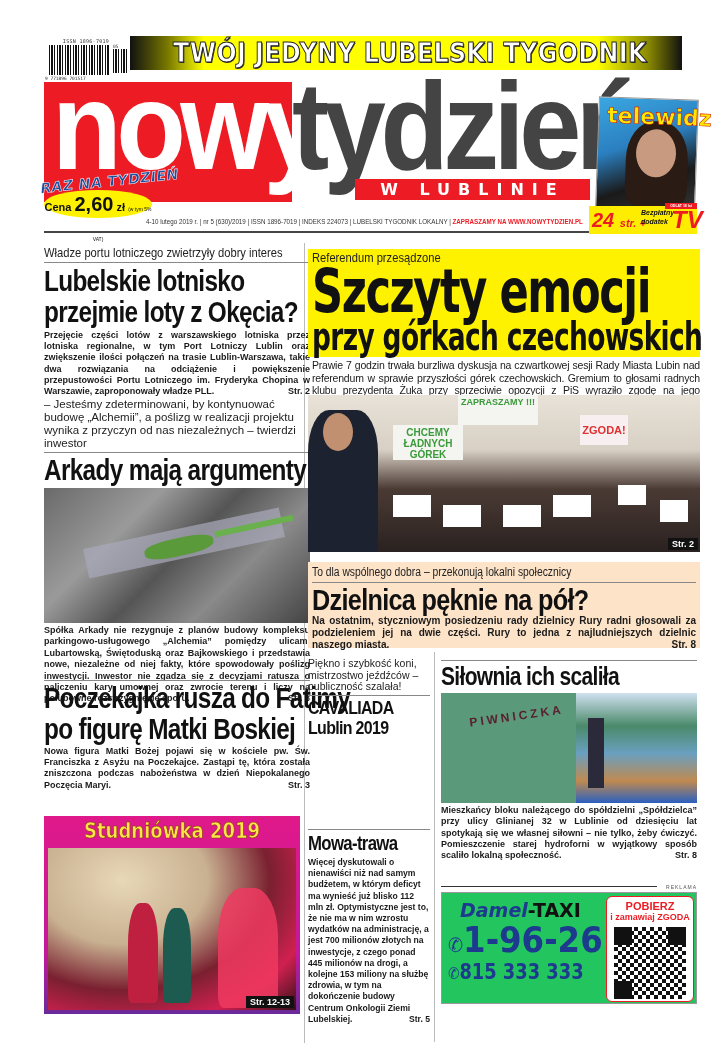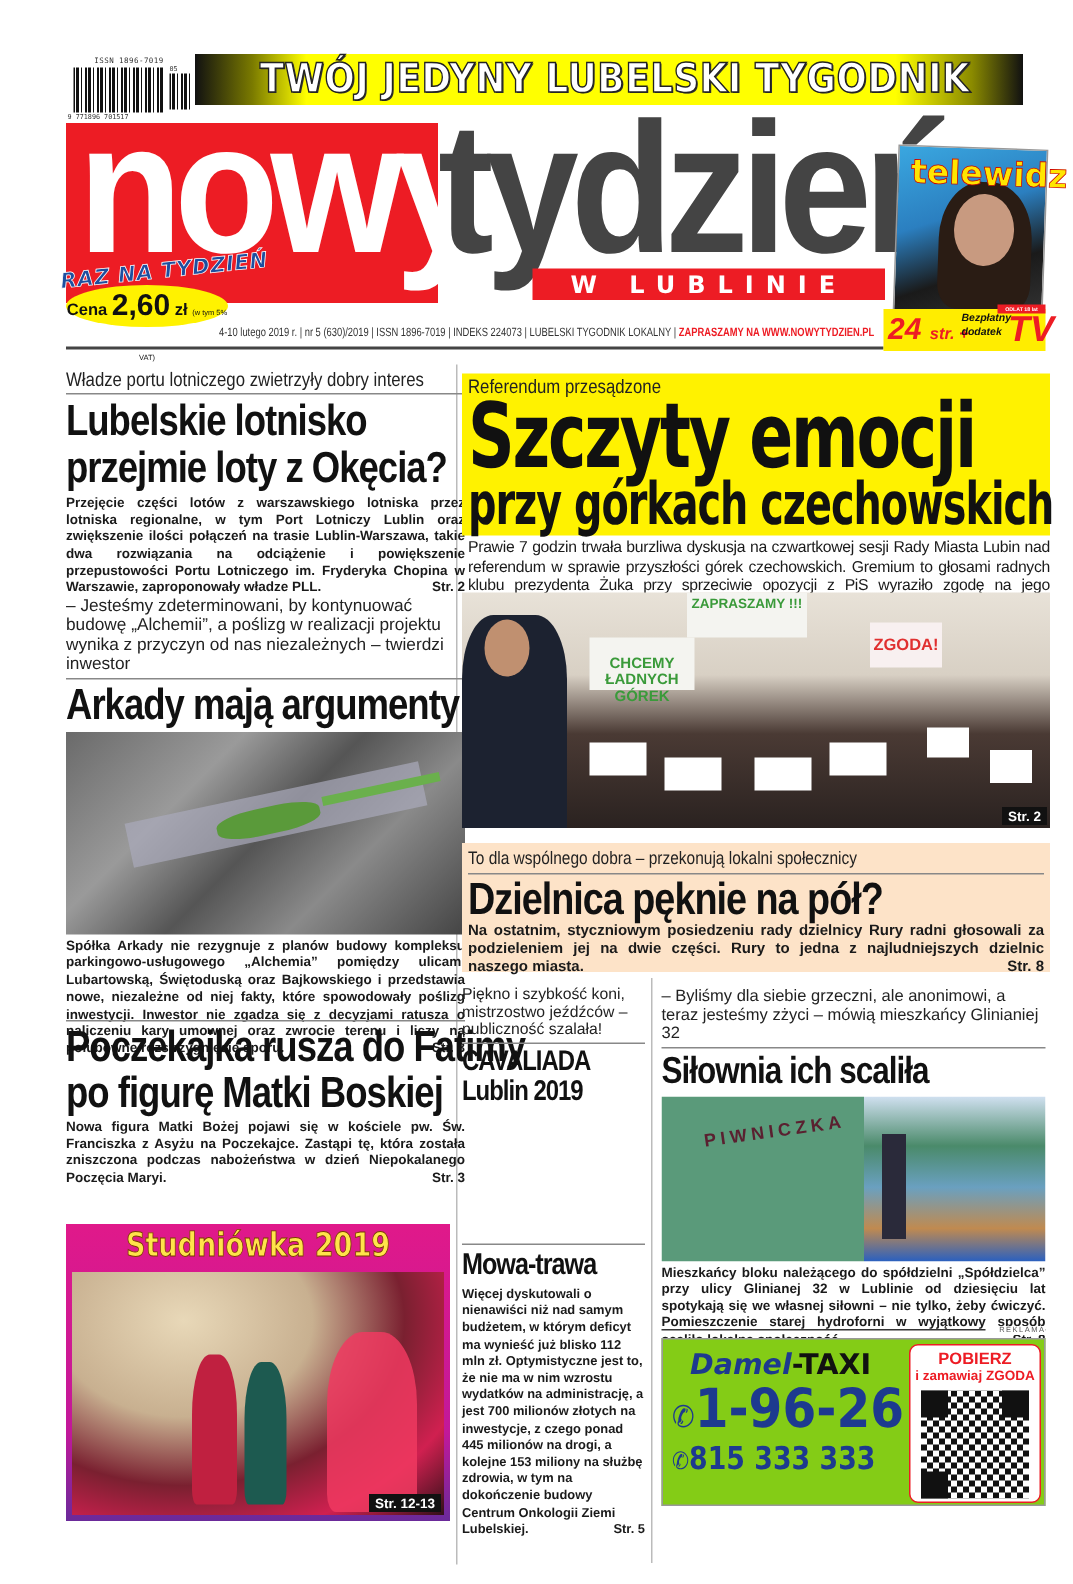--- a/index.html
+++ b/index.html
@@ -43,21 +43,21 @@
 .body .str{float:right}
 .photo{overflow:hidden;position:relative}
 .strtag{position:absolute;right:2px;bottom:2px;background:#111;color:#fff;font:700 9px/12px "Liberation Sans",sans-serif;padding:0 4px}
 
 .yellowbox{left:308px;top:249px;width:392px;height:108px;background:#fff200}
 .yk{left:312px;top:250px;font:13px/15px "Liberation Sans",sans-serif;color:#222;transform:scaleX(.86);transform-origin:left;white-space:nowrap}
 .bigh1{left:312px;top:260px;font:900 60px/62px "DejaVu Sans",sans-serif;color:#111;letter-spacing:-2px;transform:scaleX(.72);transform-origin:left;white-space:nowrap}
 .bigh2{left:312px;top:316px;font:900 39px/42px "DejaVu Sans",sans-serif;color:#111;letter-spacing:-1px;transform:scaleX(.68);transform-origin:left;white-space:nowrap}
 .peach{background:#fde3c8}
 .rekl{font:5px/6px "Liberation Sans",sans-serif;color:#555;letter-spacing:1px;text-align:right}
-.taxi{left:441px;top:892px;width:256px;height:112px;border:1px solid #999;background:#84cc16}
+.taxi{left:441px;top:892px;width:256px;height:112px;border:1px solid #999;background:#22c55e}
 .vrule{width:1px;background:#bbb}
 </style>
 </head>
 <body>
 
 <div class="abs barcode">
   <div class="isn">ISSN 1896-7019</div>
   <div style="display:flex;align-items:flex-start">
     <div class="bars" style="flex:1"></div>
     <div style="width:14px">
@@ -155,21 +155,21 @@
 </div>
 
 <div class="abs yellowbox"></div>
 <div class="abs yk">Referendum przesądzone</div>
 <div class="abs bigh1">Szczyty emocji</div>
 <div class="abs bigh2">przy górkach czechowskich</div>
 <div class="abs body" style="left:312px;top:359px;width:388px;font-weight:400;font-size:10.5px;line-height:12.5px;letter-spacing:-.2px">Prawie 7 godzin trwała burzliwa dyskusja na czwartkowej sesji Rady Miasta Lubin nad referendum w sprawie przyszłości górek czechowskich. Gremium to głosami radnych klubu prezydenta Żuka przy sprzeciwie opozycji z PiS wyraziło zgodę na jego przeprowadzenie, co oznacza, że w niedzielę, 7 kwietnia, pójdziemy do urn.</div>
 <div class="abs photo" style="left:308px;top:395px;width:392px;height:157px;background:linear-gradient(180deg,#e8e2d8 0%,#d8d0c4 35%,#4a3a34 60%,#2a2220 100%)">
   <div style="position:absolute;left:0;top:15px;width:70px;height:142px;background:#1c2230;border-radius:30% 30% 0 0"></div>
   <div style="position:absolute;left:15px;top:18px;width:30px;height:38px;background:#c09070;border-radius:50%"></div>
-  <div style="position:absolute;left:85px;top:30px;width:70px;height:35px;background:#f4f4f0;font:700 10px/11px 'Liberation Sans',sans-serif;color:#3a9a3a;text-align:center;padding-top:12px">CHCEMY ŁADNYCH GÓREK</div>
+  <div style="position:absolute;left:85px;top:30px;width:70px;height:35px;background:#f4f4f0;font:700 10px/11px 'Liberation Sans',sans-serif;color:#3a9a3a;text-align:center;padding-top:2px">CHCEMY ŁADNYCH GÓREK</div>
   <div style="position:absolute;left:150px;top:0;width:80px;height:30px;background:#f4f4f0;font:700 9px/14px 'Liberation Sans',sans-serif;color:#3a9a3a;text-align:center">ZAPRASZAMY !!!</div>
   <div style="position:absolute;left:272px;top:20px;width:48px;height:30px;background:#f8f0f0;font:700 11px/30px 'Liberation Sans',sans-serif;color:#e03030;text-align:center">ZGODA!</div>
   <div style="position:absolute;left:85px;top:100px;width:38px;height:22px;background:#fff"></div>
   <div style="position:absolute;left:135px;top:110px;width:38px;height:22px;background:#fff"></div>
   <div style="position:absolute;left:195px;top:110px;width:38px;height:22px;background:#fff"></div>
   <div style="position:absolute;left:245px;top:100px;width:38px;height:22px;background:#fff"></div>
   <div style="position:absolute;left:310px;top:90px;width:28px;height:20px;background:#fff"></div>
   <div style="position:absolute;left:352px;top:105px;width:28px;height:22px;background:#fff"></div>
   <span class="strtag">Str. 2</span>
 </div>
@@ -194,21 +194,20 @@
 <div class="abs" style="left:308px;top:827px;width:122px">
   <div class="kicker-rule" style="margin:2px 0 2px"></div>
   <div class="headline" style="font-size:20px;line-height:22px">Mowa-trawa</div>
   <div class="body" style="font-size:8.6px;line-height:11.2px;margin-top:3px;text-align:left">
     <span>Więcej dyskutowali o nienawiści niż nad samym budżetem, w którym deficyt ma wynieść już blisko 112 mln zł. Optymistyczne jest to, że nie ma w nim wzrostu wydatków na administrację, a jest 700 milionów złotych na inwestycje, z czego ponad 445 milionów na drogi, a kolejne 153 miliony na służbę zdrowia, w tym na dokończenie budowy Centrum Onkologii Ziemi Lubelskiej.</span>
     <span class="str">Str. 5</span>
   </div>
 </div>
 
 <div class="abs" style="left:441px;top:658px;width:256px">
-  <div class="kicker" style="white-space:normal;transform:none;font-size:11px;line-height:12.5px">– Byliśmy dla siebie grzeczni, ale anonimowi, a teraz jesteśmy zżyci – mówią mieszkańcy Glinianiej 32</div>
   <div class="kicker-rule" style="margin:2px 0 2px"></div>
   <div class="headline" style="font-size:25px;line-height:27px">Siłownia ich scaliła</div>
   <div class="photo" style="height:110px;margin-top:3px;display:flex">
     <div style="width:135px;background:#5a9a7a;position:relative">
       <div style="position:absolute;left:28px;top:16px;font:700 12px/14px 'Liberation Sans',sans-serif;color:#5a2030;letter-spacing:3px;transform:rotate(-8deg)">PIWNICZKA</div>
     </div>
     <div style="flex:1;background:linear-gradient(180deg,#d0e0f0 0%,#4a8a6a 30%,#6aa0c0 55%,#c08a50 80%,#2a60c0 100%);position:relative">
       <div style="position:absolute;left:12px;top:25px;width:16px;height:70px;background:#2a2a3a"></div>
     </div>
   </div>

